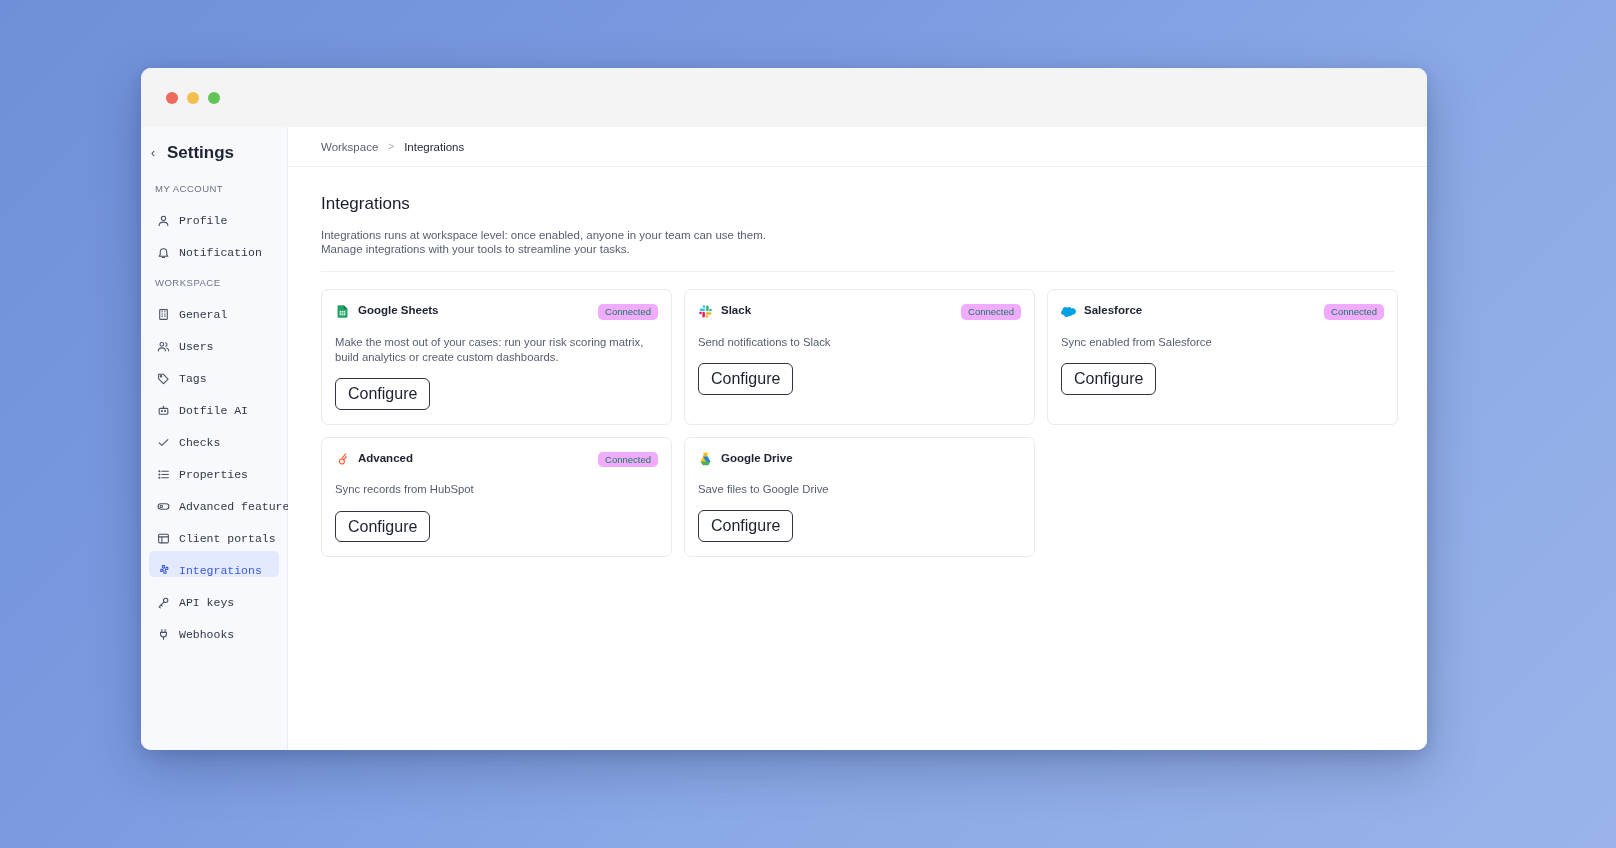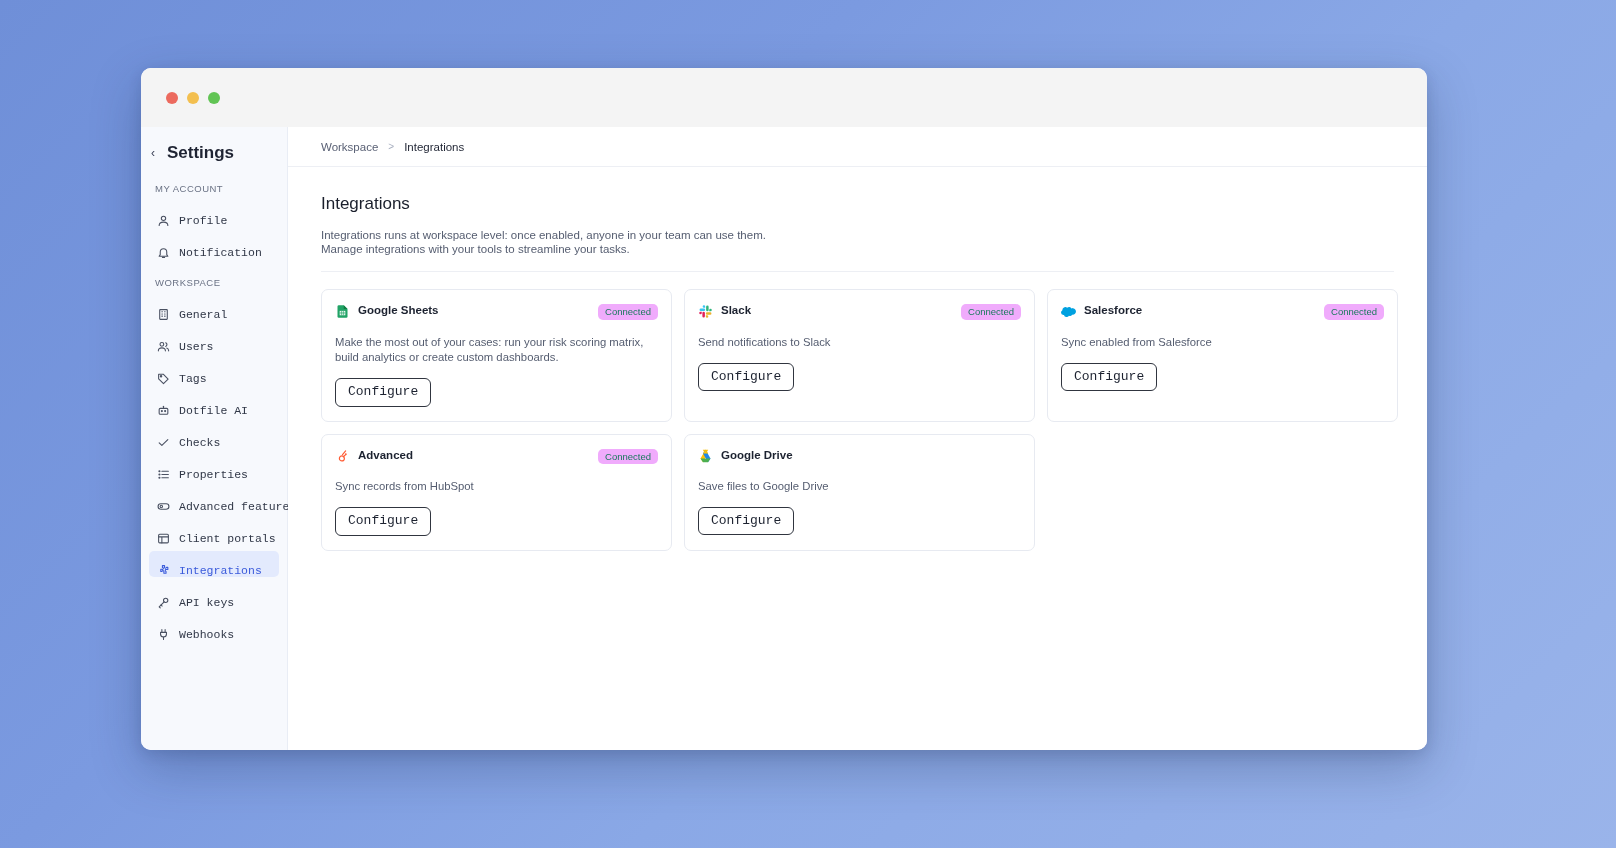--- a/index.html
+++ b/index.html
@@ -221,22 +221,22 @@
 
   .card-desc {
     font-size: 11.3px;
     color: #555d70;
     line-height: 1.35;
     margin-bottom: 13px;
     min-height: 15px;
   }
 
   .btn {
-    font-family: Liberation Mono, monospace;
-    font-size: 13px;
+    font-family: Liberation Sans, sans-serif;
+    font-size: 16px;
     color: #1c2230;
     background: #fff;
     border: 1px solid #30353f;
     border-radius: 6px;
     padding: 6px 12px;
     cursor: pointer;
     line-height: 1.1;
   }
 </style>
 </head>

